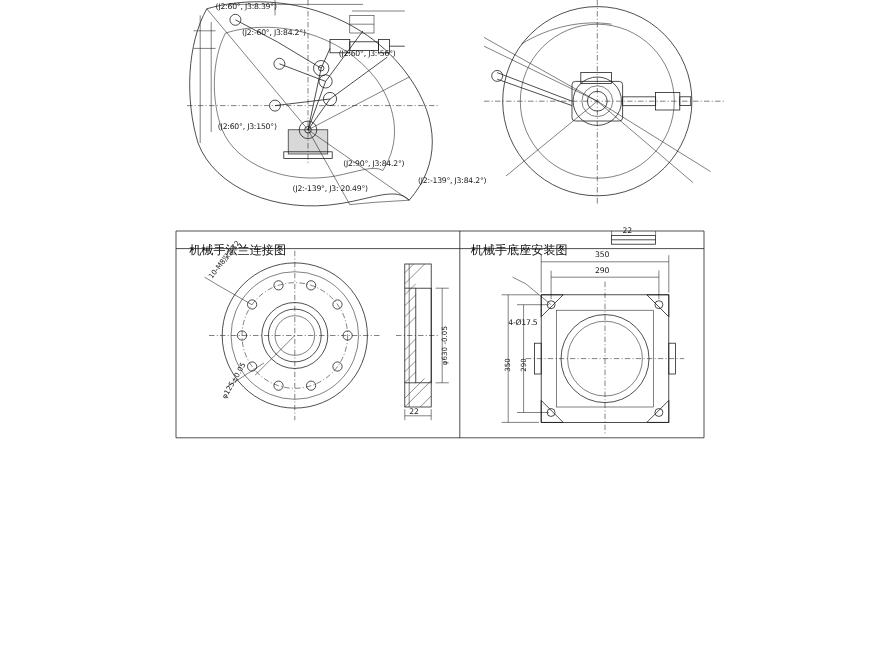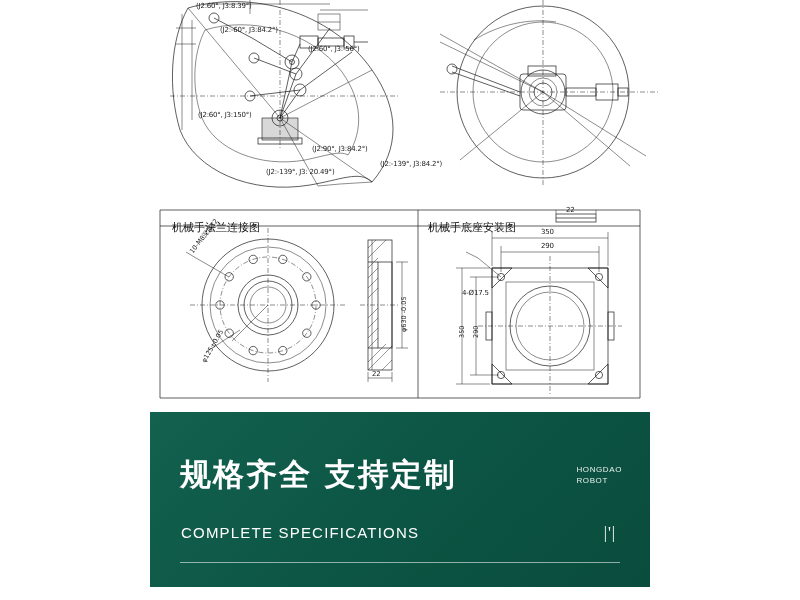--- a/index.html
+++ b/index.html
@@ -395,25 +395,14 @@
     <div class="dim-label" style="left:372px; top:370px;">22</div>
 
     <div class="dim-label" style="left:566px; top:206px;">22</div>
     <div class="dim-label" style="left:541px; top:228px;">350</div>
     <div class="dim-label" style="left:541px; top:242px;">290</div>
     <div class="dim-label" style="left:462px; top:245px;margin-top:44px;">4-Ø17.5</div>
     <div class="vert-label" style="left:458px; top:338px; transform:rotate(-90deg);">350</div>
     <div class="vert-label" style="left:472px; top:338px; transform:rotate(-90deg);">290</div>
   </div>
 
-  <div class="banner">
-    <div class="banner-inner"></div>
-    <div class="banner-headline">规格齐全 支持定制</div>
-    <div class="banner-sub">COMPLETE SPECIFICATIONS</div>
-    <div class="banner-rule"></div>
-    <div class="brand-block">
-      <div>HONGDAO</div>
-      <div>ROBOT</div>
-    </div>
-    <div class="brand-mark">|'|</div>
-  </div>
 
 </div>
 
 </body></html>

